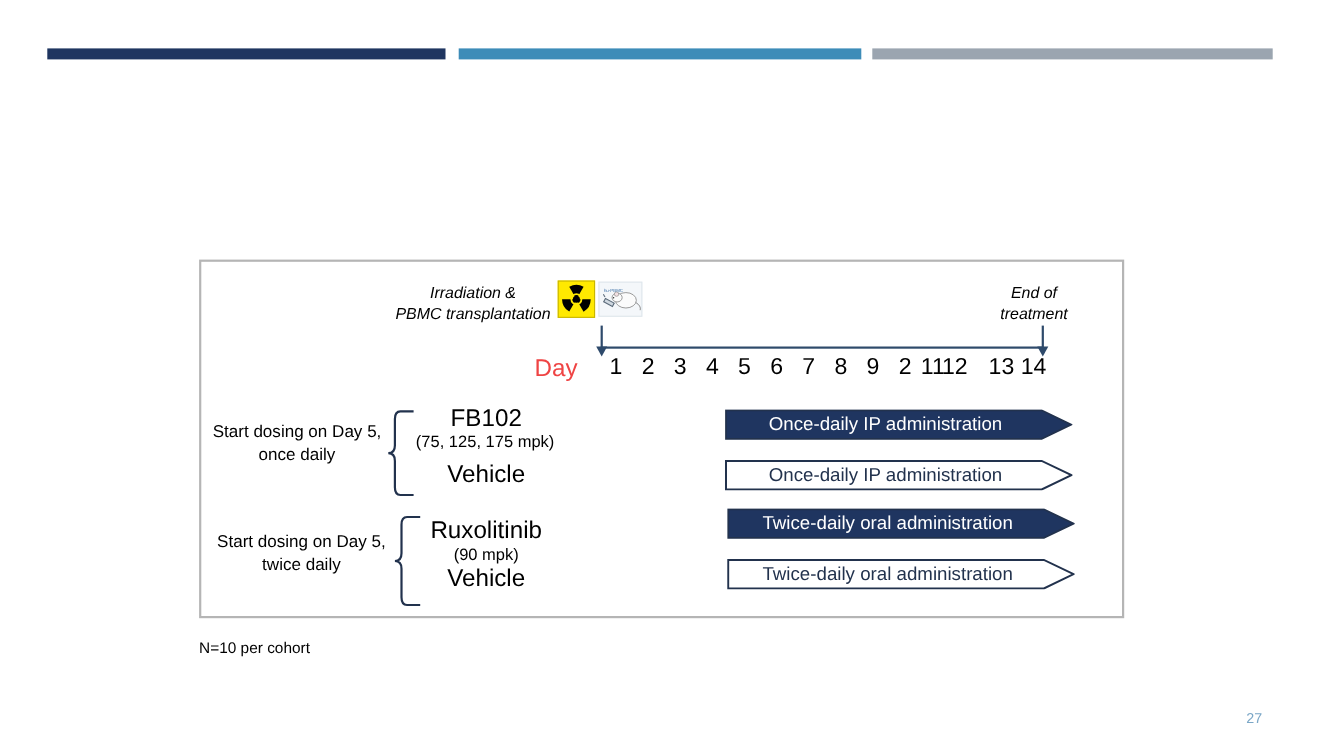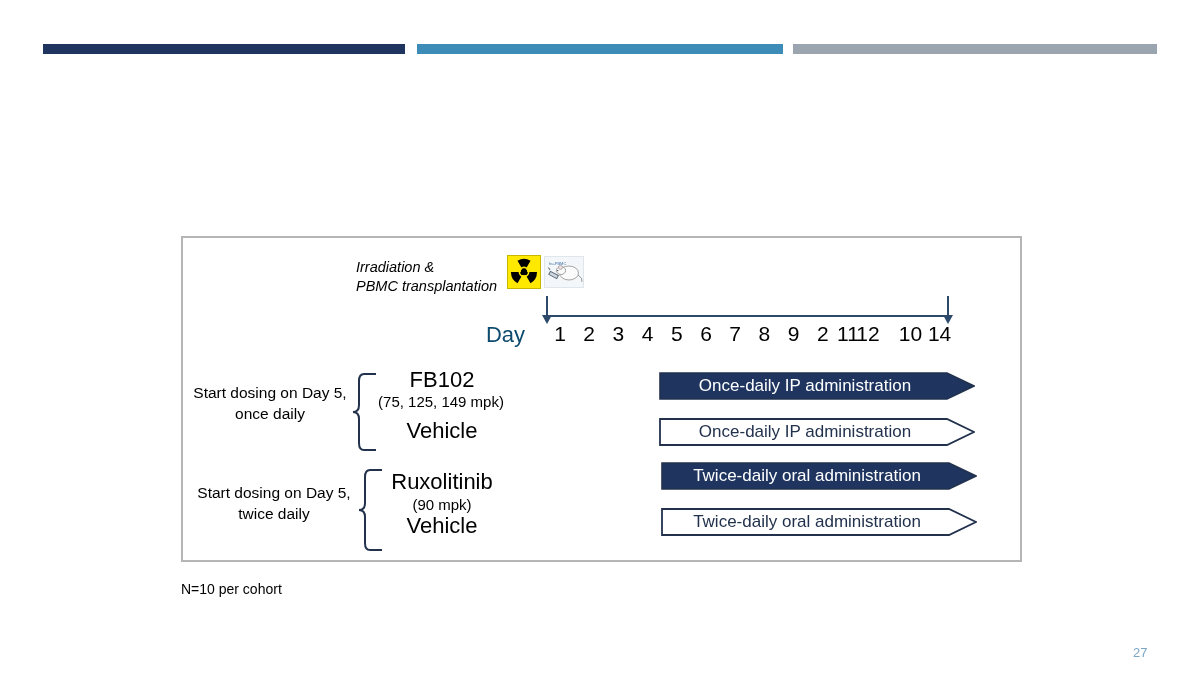--- a/index.html
+++ b/index.html
@@ -64,20 +64,21 @@
     box-sizing: border-box;
     background: #ffffff;
   }
 
   
   .irradiation-label {
     position: absolute;
     left: 356px;
     top: 258px;
     width: 148px;
+    text-align: center;
     font-style: italic;
     font-size: 14.5px;
     line-height: 19px;
     color: #000000;
     white-space: pre-line;
   }
   .radiation-icon {
     position: absolute;
     left: 507px;
     top: 255px;
@@ -141,21 +142,21 @@
   .tl-arrow-left  { left: 546px; top: 296px; height: 20px; }
   .tl-arrow-right { left: 947px; top: 296px; height: 20px; }
 
   .day-label {
     position: absolute;
     left: 420px;
     top: 322px;
     width: 105px;
     text-align: right;
     font-size: 22px;
-    color: #0c4a6e;
+    color: #ef4444;
   }
   .day-numbers {
     position: absolute;
     left: 536px;
     top: 322px;
     width: 424px;
     height: 28px;
   }
   .day-num {
     position: absolute;
@@ -282,20 +283,22 @@
       <circle cx="15.5" cy="10.4" r="2" fill="#f2dfe2" stroke="#8d8d8d" stroke-width="0.6"></circle>
       <circle cx="12.8" cy="13.6" r="0.7" fill="#333"></circle>
       <path d="M33 18 q5 3 4 7" fill="none" stroke="#8d8d8d" stroke-width="0.9"></path>
       <g stroke="#5c6b7a" stroke-width="1" fill="#cfd8e0">
         <rect x="4" y="16" width="9" height="3.4" transform="rotate(28 8 18)"></rect>
         <line x1="3" y1="15" x2="0.5" y2="13.5" transform="rotate(28 8 18)"></line>
       </g>
     </svg>
   </div>
 
+  <div class="endtreat-label">End of
+treatment</div>
 
   <div class="timeline-line"></div>
   <div class="tl-arrow tl-arrow-left">
       <span class="head"></span>
     </div>
   <div class="tl-arrow tl-arrow-right">
       <span class="head"></span>
     </div>
 
   <div class="day-label">Day</div>
@@ -305,33 +308,33 @@
       <span class="day-num" style="left: 68.4px;">3</span>
       <span class="day-num" style="left: 97.6px;">4</span>
       <span class="day-num" style="left: 126.8px;">5</span>
       <span class="day-num" style="left: 156px;">6</span>
       <span class="day-num" style="left: 185.2px;">7</span>
       <span class="day-num" style="left: 214.4px;">8</span>
       <span class="day-num" style="left: 243.6px;">9</span>
       <span class="day-num" style="left: 272.8px;">2</span>
       <span class="day-num" style="left: 298px;">11</span>
       <span class="day-num" style="left: 318px;">12</span>
-      <span class="day-num" style="left: 360.4px;">10</span>
+      <span class="day-num" style="left: 360.4px;">13</span>
       <span class="day-num" style="left: 389.6px;">14</span>
     </div>
 
   <div class="dose-note dose-note-1">Start dosing on Day 5,
 once daily</div>
   <div class="brace brace-1">
     <svg width="26" height="80" viewBox="0 0 26 80">
       <path d="M24 2 H12 Q7 2 7 9 V33 Q7 40 1 40 Q7 40 7 47 V71 Q7 78 12 78 H24" fill="none" stroke="#22324d" stroke-width="2"></path>
     </svg>
   </div>
   <div class="arm-name arm-fb102">FB102</div>
-  <div class="arm-dose arm-fb102-dose">(75, 125, 149 mpk)</div>
+  <div class="arm-dose arm-fb102-dose">(75, 125, 175 mpk)</div>
   <div class="arm-name arm-vehicle-1">Vehicle</div>
 
   <div class="dose-note dose-note-2">Start dosing on Day 5,
 twice daily</div>
   <div class="brace brace-2">
     <svg width="26" height="84" viewBox="0 0 26 84">
       <path d="M24 2 H12 Q7 2 7 9 V35 Q7 42 1 42 Q7 42 7 49 V75 Q7 82 12 82 H24" fill="none" stroke="#22324d" stroke-width="2"></path>
     </svg>
   </div>
   <div class="arm-name arm-ruxo">Ruxolitinib</div>

